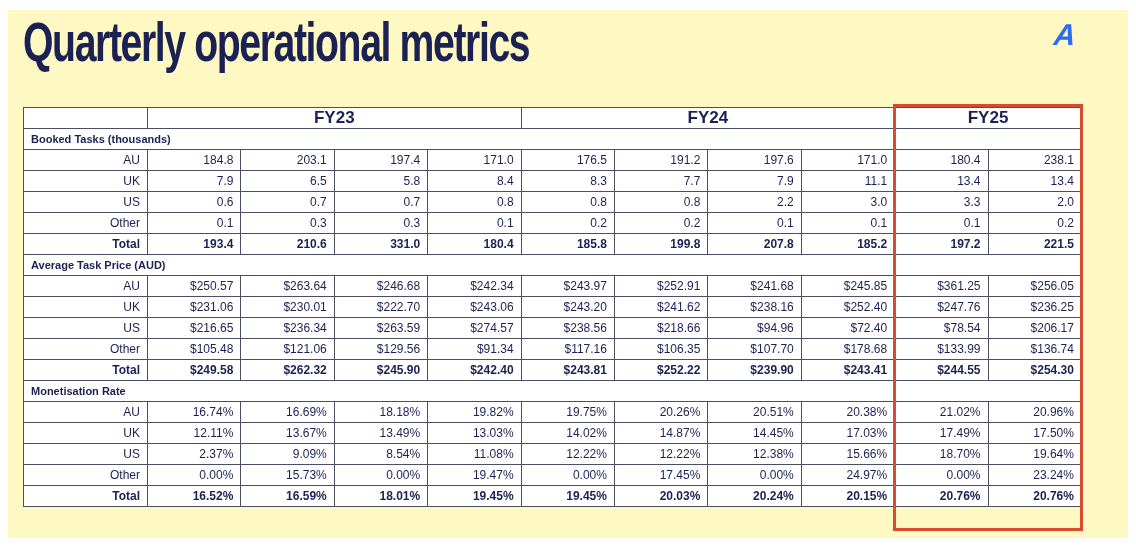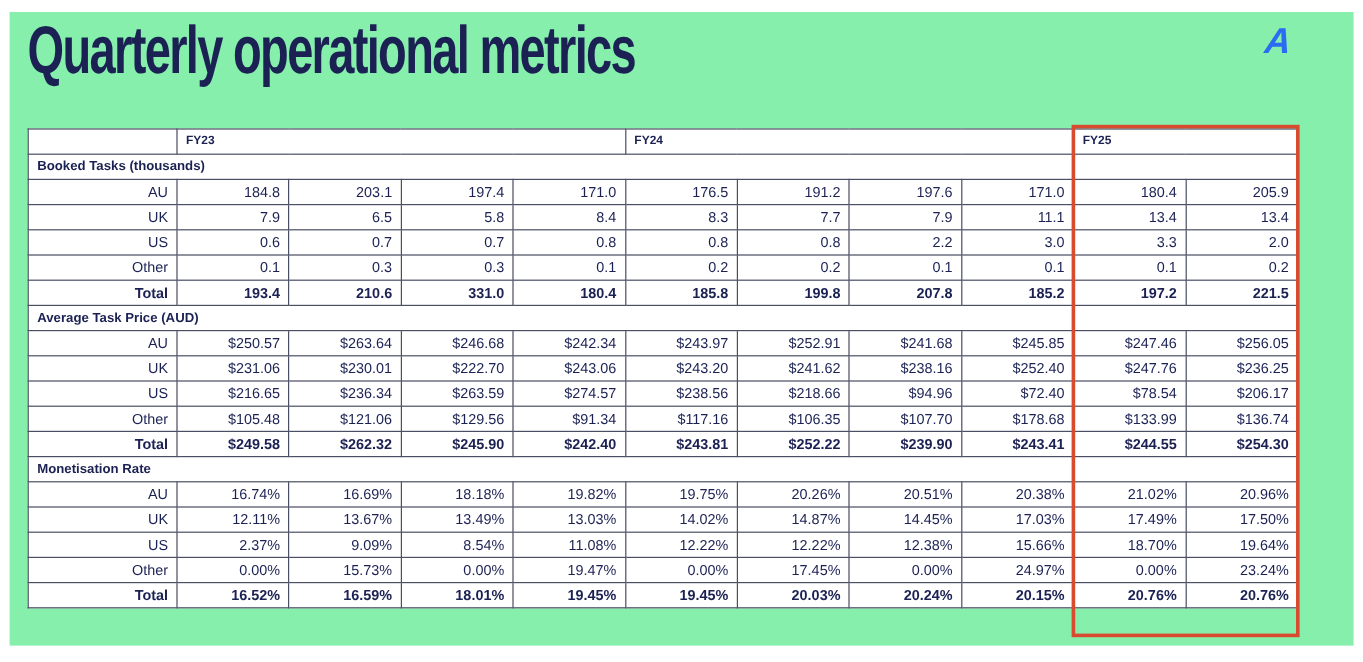--- a/index.html
+++ b/index.html
@@ -1,31 +1,31 @@
 <!DOCTYPE html>
 <html><head>
 <meta charset="utf-8">
 <style>
   * { margin:0; padding:0; box-sizing:border-box; }
   html,body { width:1136px; height:552px; background:#ffffff; overflow:hidden;
               font-family:"Liberation Sans", sans-serif; }
   .panel { position:absolute; left:8px; top:10px; width:1120px; height:528px;
-           background:#86efac; }
+           background:#fef9c3; }
   .title-wrap { position:absolute; left:15px; top:0px; height:64px; white-space:nowrap; }
   .title-text { display:inline-block; transform:scaleX(0.70); transform-origin:0 50%;
                 font-size:56px; font-weight:800; letter-spacing:-2px; line-height:64px;
                 color:#1b2153; }
   .logo { position:absolute; right:52px; top:8px; font-size:30px; font-weight:800;
           font-style:italic; transform:skewX(-6deg); color:#2c6cf2; }
   .table-wrap { position:absolute; left:15px; top:97px; width:1062px; }
   table { width:1058px; border-collapse:collapse; table-layout:fixed;
           background:#ffffff; color:#1b2153; font-size:12px; }
   th, td { border:1px solid #4a4f63; height:20px; padding:0 7px; line-height:20px;
            overflow:hidden; white-space:nowrap; }
-  thead th { font-weight:700; text-align:left; font-size:10px; }
+  thead th { font-weight:700; text-align:center; font-size:17px; }
   th.corner { background:#ffffff; }
   td.label { text-align:right; font-weight:400; }
   td.num { text-align:right; font-weight:400; }
   tr.total td { font-weight:700; }
   tr.section td { text-align:left; font-weight:700; font-size:11px; }
   .fy25-box { position:absolute; top:-3px; left:868px; width:192px; height:427px;
               border:3px solid #d84b2f; pointer-events:none; }
 </style>
 </head>
 <body>
@@ -67,21 +67,21 @@
             <td class="label">AU</td>
             <td class="num">184.8</td>
             <td class="num">203.1</td>
             <td class="num">197.4</td>
             <td class="num">171.0</td>
             <td class="num">176.5</td>
             <td class="num">191.2</td>
             <td class="num">197.6</td>
             <td class="num">171.0</td>
             <td class="num">180.4</td>
-            <td class="num">205.9</td>
+            <td class="num">238.1</td>
           </tr>
           <tr class="">
             <td class="label">UK</td>
             <td class="num">7.9</td>
             <td class="num">6.5</td>
             <td class="num">5.8</td>
             <td class="num">8.4</td>
             <td class="num">8.3</td>
             <td class="num">7.7</td>
             <td class="num">7.9</td>
@@ -134,21 +134,21 @@
           <tr class="">
             <td class="label">AU</td>
             <td class="num">$250.57</td>
             <td class="num">$263.64</td>
             <td class="num">$246.68</td>
             <td class="num">$242.34</td>
             <td class="num">$243.97</td>
             <td class="num">$252.91</td>
             <td class="num">$241.68</td>
             <td class="num">$245.85</td>
-            <td class="num">$247.46</td>
+            <td class="num">$361.25</td>
             <td class="num">$256.05</td>
           </tr>
           <tr class="">
             <td class="label">UK</td>
             <td class="num">$231.06</td>
             <td class="num">$230.01</td>
             <td class="num">$222.70</td>
             <td class="num">$243.06</td>
             <td class="num">$243.20</td>
             <td class="num">$241.62</td>

